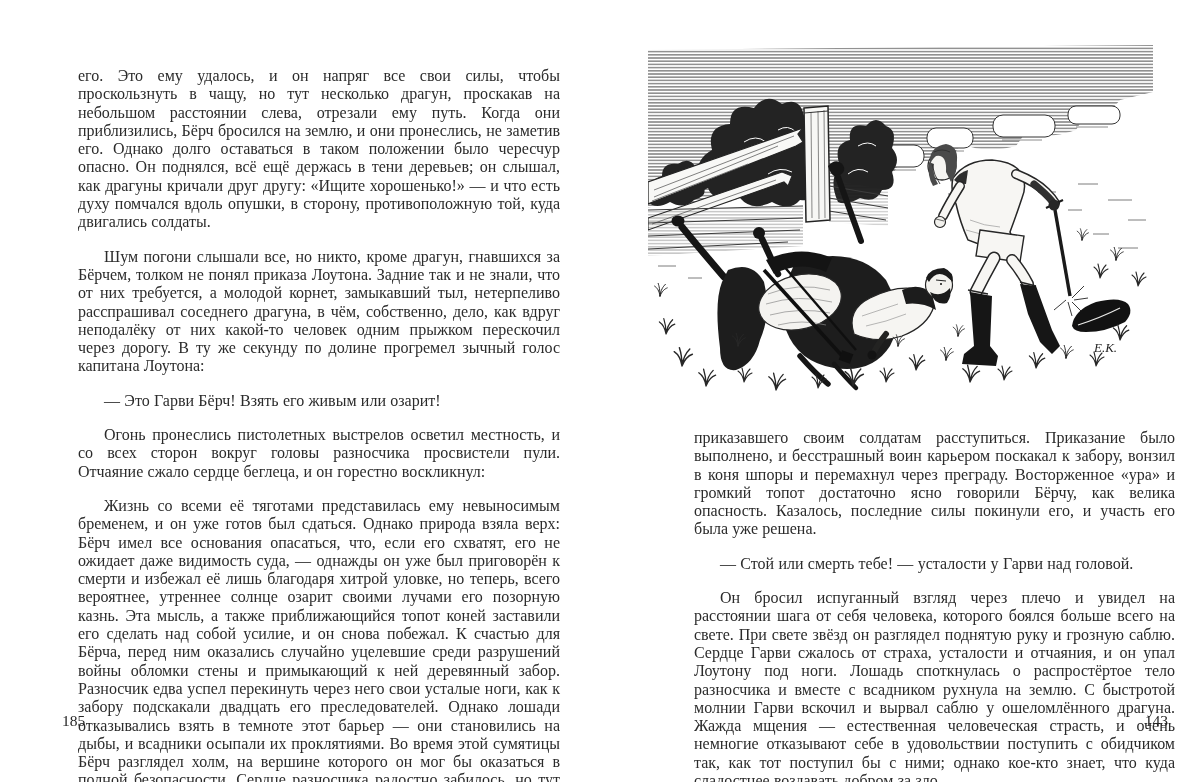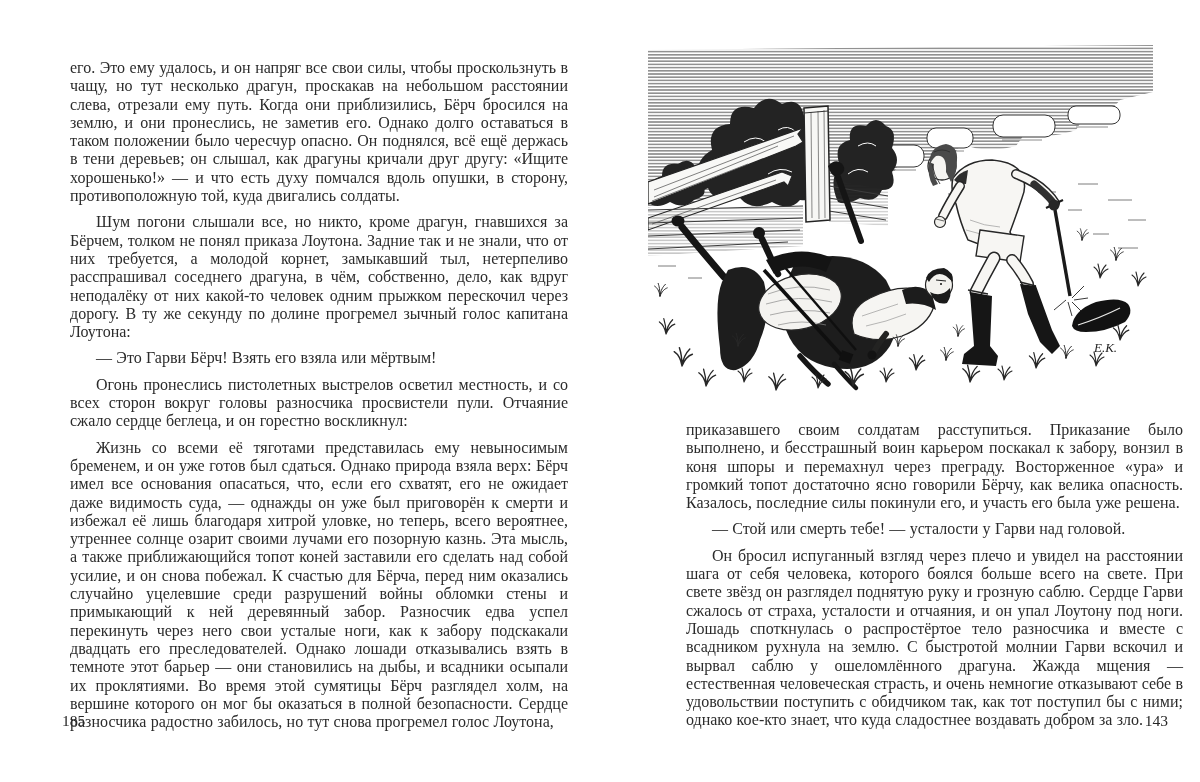--- a/index.html
+++ b/index.html
@@ -8,21 +8,21 @@
     background:#ffffff;
     font-family:"Liberation Serif", serif;
     color:#2b2b2b;
   }
   .spread{position:absolute;inset:0}
   .textcol{
     position:absolute;width:514px;
     font-size:16px;line-height:18.3px;
     text-align:justify;
   }
-  .textcol p{margin:8px;padding:0;word-spacing:.02em}
+  .textcol p{margin:16px;padding:0;word-spacing:.02em}
   .textcol p.ind{text-indent:26px}
   #left-text{left:62px;top:51px}
   #right-text{left:678px;top:413px;width:513px}
   .pagenum{
     position:absolute;top:712px;font-size:15.5px;color:#262626;
   }
   #pn-left{left:62px}
   #pn-right{left:655px;width:513px;text-align:right}
   figure.illustration{
     margin:0;position:absolute;left:648px;top:34px;width:508px;height:370px;
@@ -35,21 +35,21 @@
 </style>
 </head>
 <body>
 
 <div class="spread">
 
   <section>
     <div class="textcol" id="left-text">
       <p>его. Это ему удалось, и он напряг все свои силы, чтобы проскользнуть в чащу, но тут несколько драгун, проскакав на небольшом расстоянии слева, отрезали ему путь. Когда они приблизились, Бёрч бросился на землю, и они пронеслись, не заметив его. Однако долго оставаться в таком положении было чересчур опасно. Он поднялся, всё ещё держась в тени деревьев; он слышал, как драгуны кричали друг другу: «Ищите хорошенько!» — и что есть духу помчался вдоль опушки, в сторону, противоположную той, куда двигались солдаты.</p>
       <p class="ind">Шум погони слышали все, но никто, кроме драгун, гнавшихся за Бёрчем, толком не понял приказа Лоутона. Задние так и не знали, что от них требуется, а молодой корнет, замыкавший тыл, нетерпеливо расспрашивал соседнего драгуна, в чём, собственно, дело, как вдруг неподалёку от них какой-то человек одним прыжком перескочил через дорогу. В ту же секунду по долине прогремел зычный голос капитана Лоутона:</p>
-      <p class="ind">— Это Гарви Бёрч! Взять его взяла или мёртвым!</p>
+      <p class="ind">— Это Гарви Бёрч! Взять его живым или озарит!</p>
       <p class="ind">Огонь пронеслись пистолетных выстрелов осветил местность, и со всех сторон вокруг головы разносчика просвистели пули. Отчаяние сжало сердце беглеца, и он горестно воскликнул:</p>
       <p class="ind">Жизнь со всеми её тяготами представилась ему невыносимым бременем, и он уже готов был сдаться. Однако природа взяла верх: Бёрч имел все основания опасаться, что, если его схватят, его не ожидает даже видимость суда, — однажды он уже был приговорён к смерти и избежал её лишь благодаря хитрой уловке, но теперь, всего вероятнее, утреннее солнце озарит своими лучами его позорную казнь. Эта мысль, а также приближающийся топот коней заставили его сделать над собой усилие, и он снова побежал. К счастью для Бёрча, перед ним оказались случайно уцелевшие среди разрушений войны обломки стены и примыкающий к ней деревянный забор. Разносчик едва успел перекинуть через него свои усталые ноги, как к забору подскакали двадцать его преследователей. Однако лошади отказывались взять в темноте этот барьер — они становились на дыбы, и всадники осыпали их проклятиями. Во время этой сумятицы Бёрч разглядел холм, на вершине которого он мог бы оказаться в полной безопасности. Сердце разносчика радостно забилось, но тут снова прогремел голос Лоутона,</p>
     </div>
     <div class="pagenum" id="pn-left">185</div>
   </section>
 
   <section>
 
     <figure class="illustration">
       <svg width="508" height="370" viewBox="0 0 508 370">

